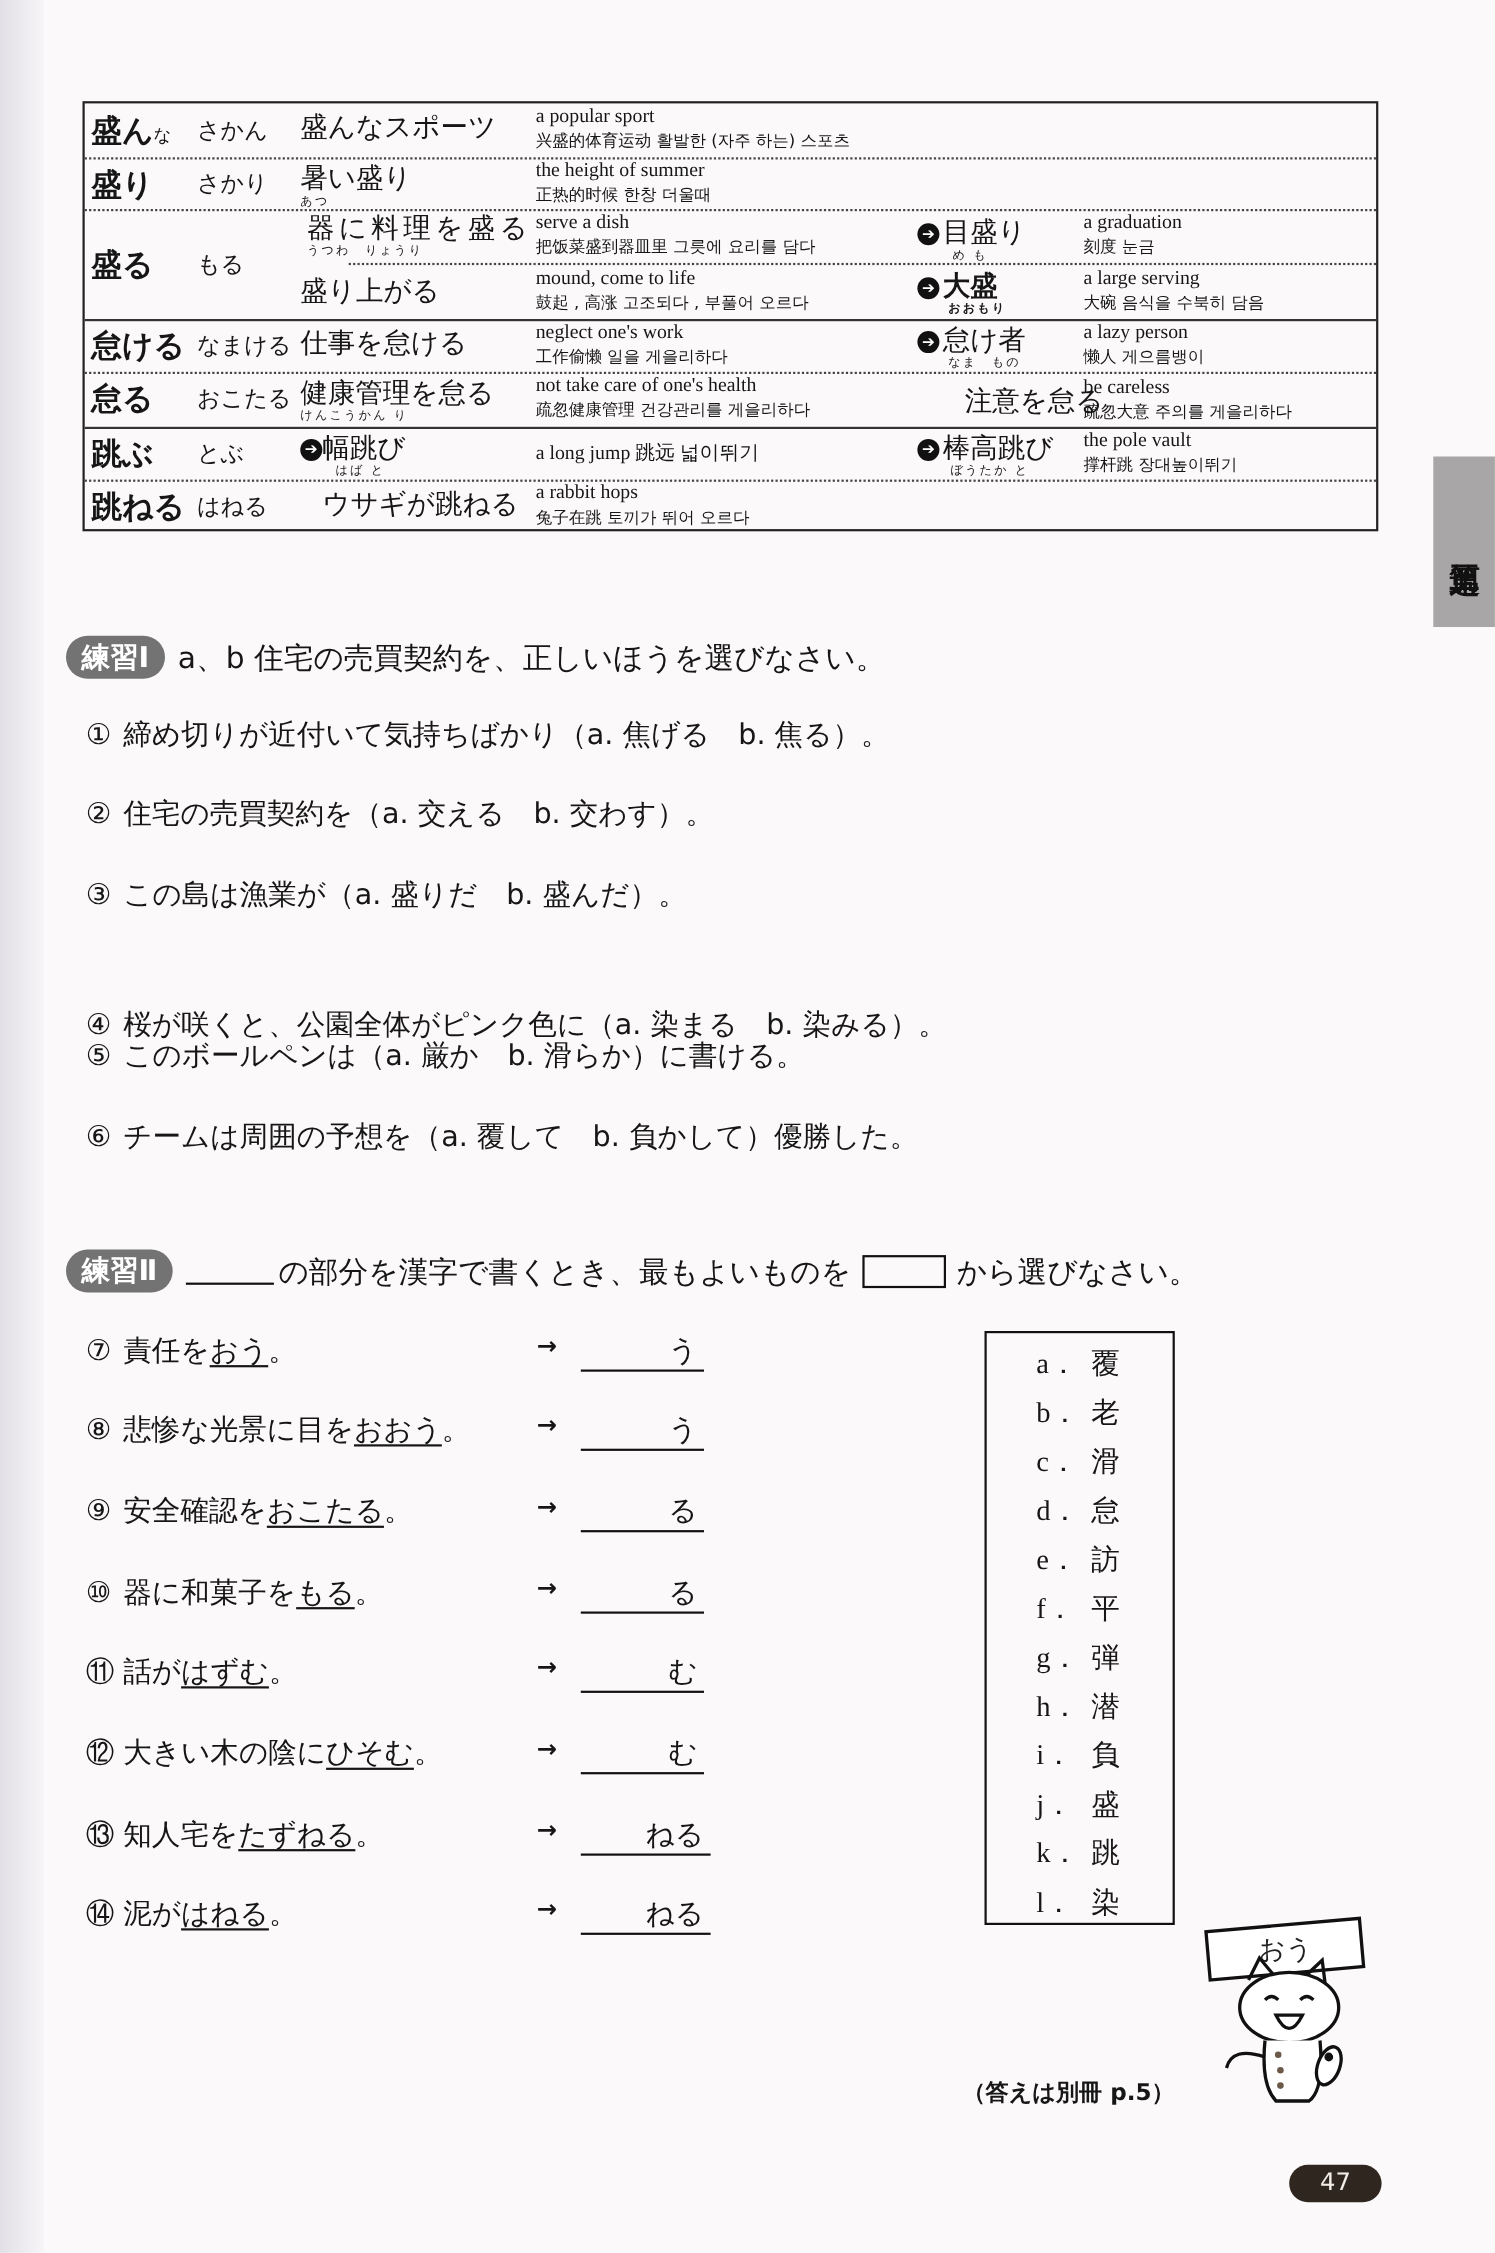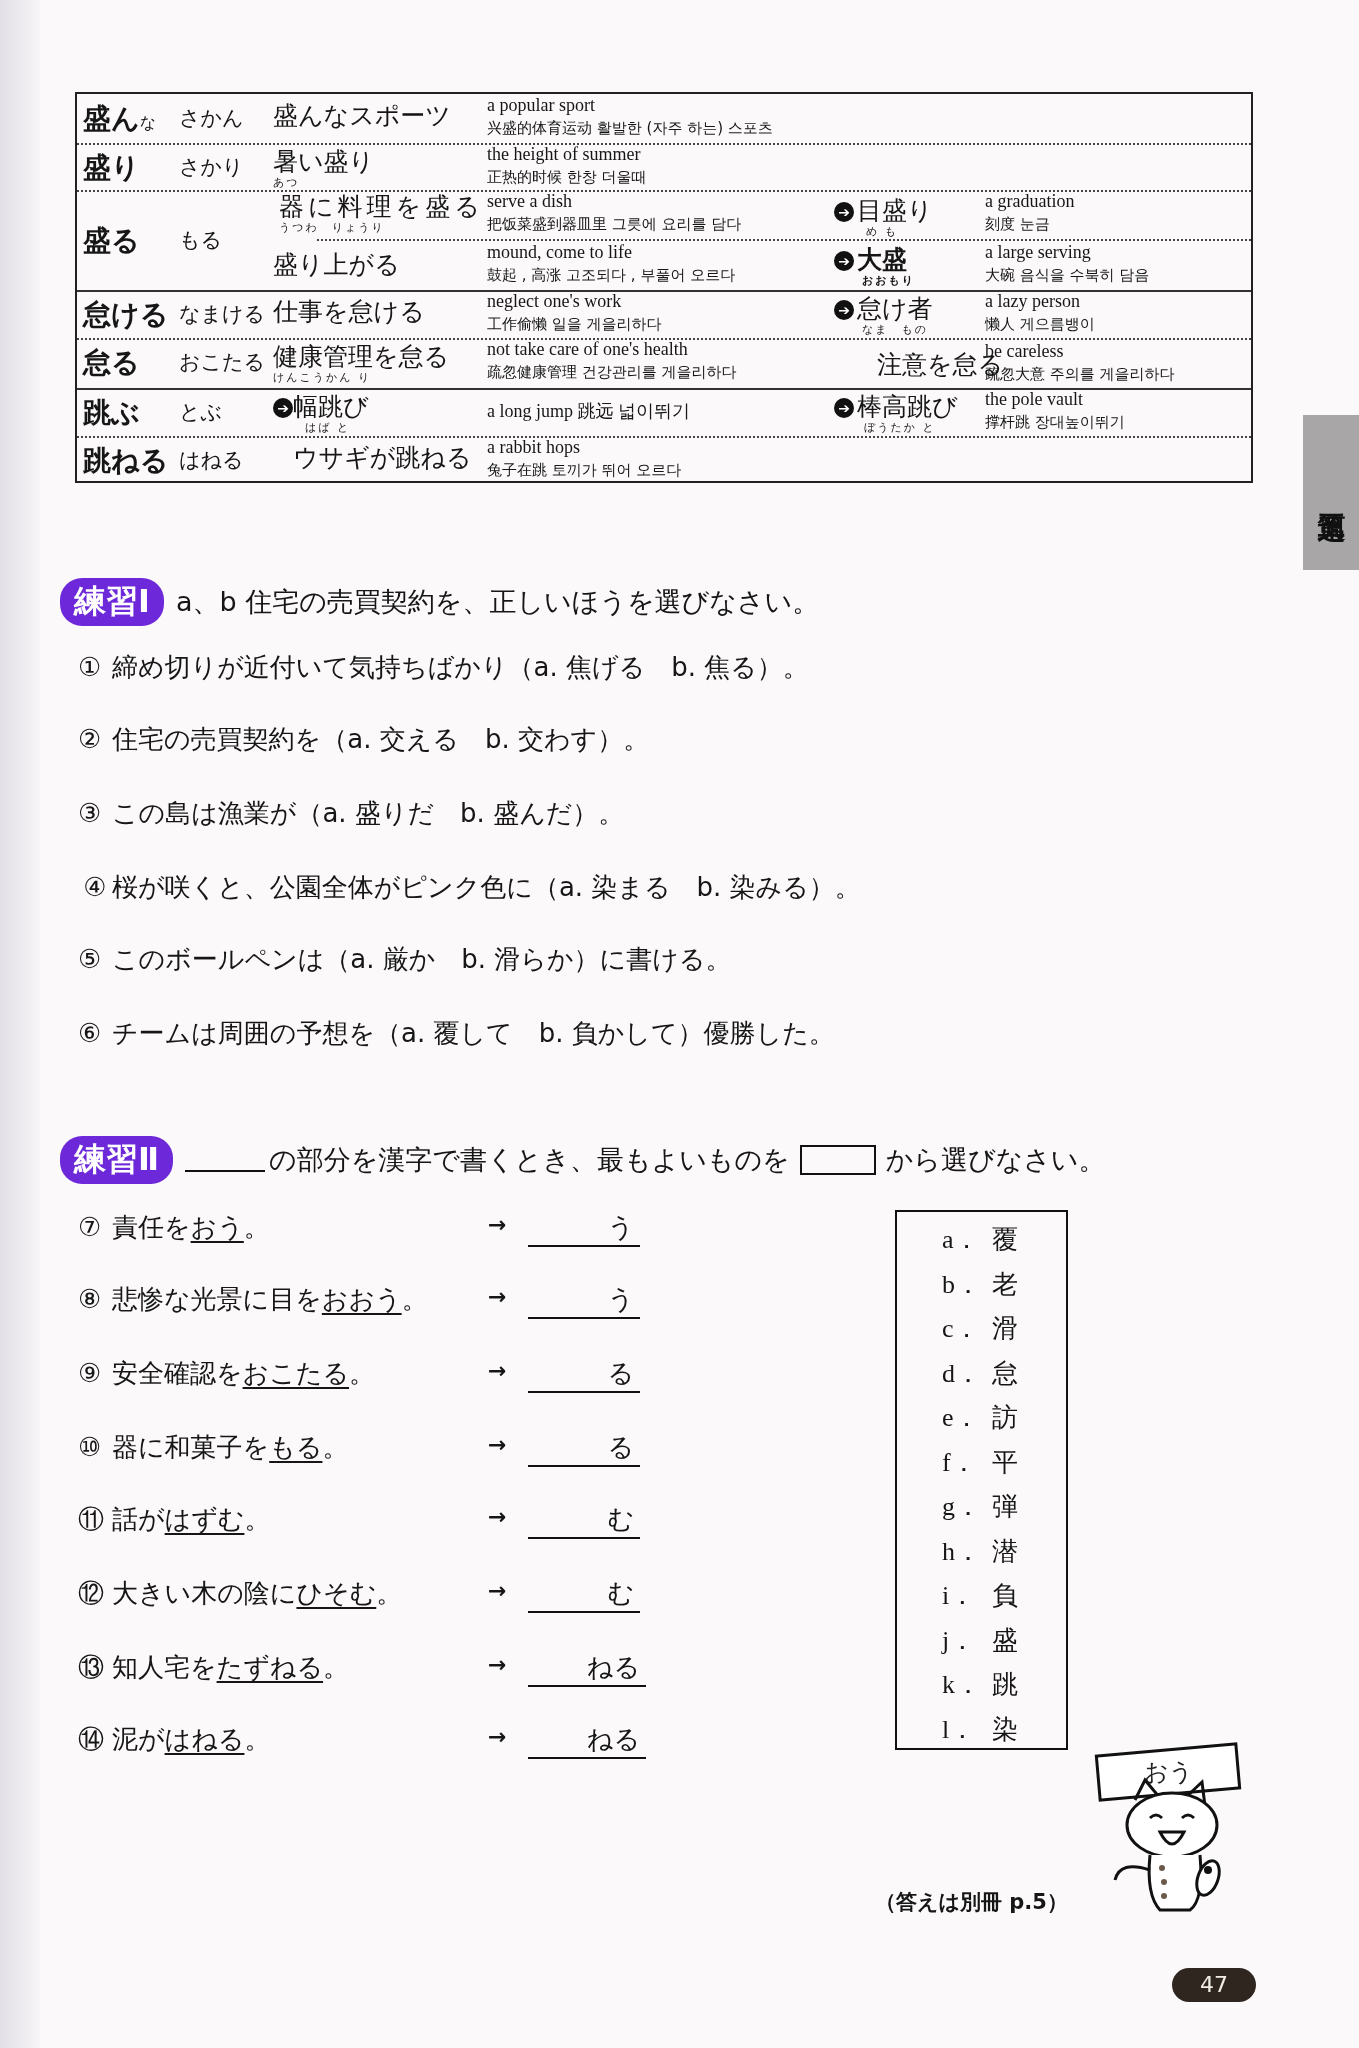--- a/index.html
+++ b/index.html
@@ -34,21 +34,21 @@
     display:inline-block; width:20px; height:20px; border-radius:50%; background:#111; color:#fff;
     font-size:14px; line-height:20px; text-align:center; margin-right:3px; vertical-align:2px;
   }
   .dgloss { left:908px; font-family:"Liberation Serif", serif; font-size:18px; line-height:23px; }
   .dgloss .en { display:block; }
   .dgloss .zh { display:block; font-family:"DejaVu Sans", sans-serif; font-size:15px; }
   .subline { position:absolute; left:240px; right:0; border-bottom:2px dotted #444; }
   
   .ex-header { position:absolute; left:60px; font-size:27px; white-space:nowrap; display:flex; align-items:center; }
   .badge {
-    display:inline-block; background:#6d28d9; color:#fff; font-weight:bold; font-size:32px;
+    display:inline-block; background:#737373; color:#fff; font-weight:bold; font-size:26px;
     padding:2px 14px; border-radius:22px; margin-right:12px;
   }
   .blank-line { display:inline-block; width:80px; border-bottom:2px solid #111; height:22px; margin:0 4px 0 0; }
   .blank-box { display:inline-block; width:72px; height:26px; border:2px solid #111; margin:0 10px; }
   .q { position:absolute; left:78px; font-size:26px; white-space:nowrap; }
   .q .num { display:inline-block; width:34px; }
   .q u { text-decoration:underline; text-underline-offset:5px; }
   .arrow-r { position:absolute; left:488px; font-size:22px; font-weight:bold; }
   .answer {
     position:absolute; left:528px; width:112px; font-size:26px; text-align:right;
@@ -213,21 +213,21 @@
 <div class="side-tab">第三週</div>
 
 <div class="ex-header" style="top:578px;">
   <span class="badge">練習Ⅰ</span>
   <span>a、b 住宅の売買契約を、正しいほうを選びなさい。</span>
 </div>
 
 <div class="q" style="top:650px;"><span class="num">①</span><span>締め切りが近付いて気持ちばかり（a. 焦げる　b. 焦る）。</span></div>
 <div class="q" style="top:722px;"><span class="num">②</span><span>住宅の売買契約を（a. 交える　b. 交わす）。</span></div>
 <div class="q" style="top:796px;"><span class="num">③</span><span>この島は漁業が（a. 盛りだ　b. 盛んだ）。</span></div>
-<div class="q" style="top:870px;text-align:center;"><span class="num">④</span><span>桜が咲くと、公園全体がピンク色に（a. 染まる　b. 染みる）。</span></div>
+<div class="q" style="top:914px;"><span class="num">④</span><span>桜が咲くと、公園全体がピンク色に（a. 染まる　b. 染みる）。</span></div>
 <div class="q" style="top:942px;"><span class="num">⑤</span><span>このボールペンは（a. 厳か　b. 滑らか）に書ける。</span></div>
 <div class="q" style="top:1016px;"><span class="num">⑥</span><span>チームは周囲の予想を（a. 覆して　b. 負かして）優勝した。</span></div>
 
 <div class="ex-header" style="top:1136px;">
   <span class="badge">練習Ⅱ</span>
   <span class="blank-line"></span>
   <span>の部分を漢字で書くとき、最もよいものを</span>
   <span class="blank-box"></span>
   <span>から選びなさい。</span>
 </div>

